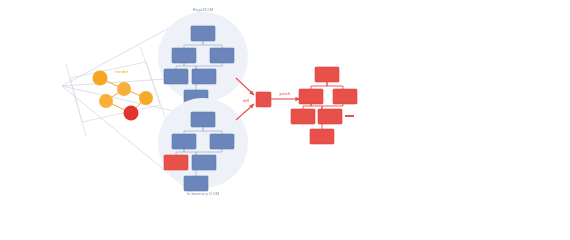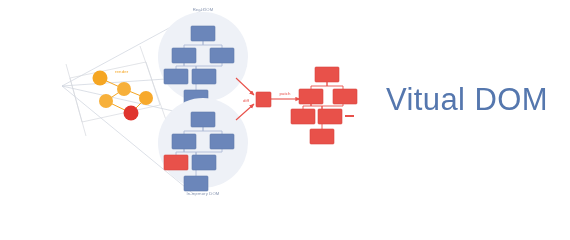--- a/index.html
+++ b/index.html
@@ -164,15 +164,14 @@
       <rect x="333" y="89" width="24" height="15" rx="1" fill="#e8514a" stroke="#d9443d" stroke-width="0.6"></rect>
       <rect x="291" y="109" width="24" height="15" rx="1" fill="#e8514a" stroke="#d9443d" stroke-width="0.6"></rect>
       <rect x="318" y="109" width="24" height="15" rx="1" fill="#e8514a" stroke="#d9443d" stroke-width="0.6"></rect>
       <rect x="310" y="129" width="24" height="15" rx="1" fill="#e8514a" stroke="#d9443d" stroke-width="0.6"></rect>
     </g>
 
     <line x1="345" y1="116" x2="354" y2="116" stroke="#e8514a" stroke-width="2"></line>
 
   </svg>
 
-  <div class="title-text">Vitual DOM</div>
 
 </div>
 
 </body></html>

